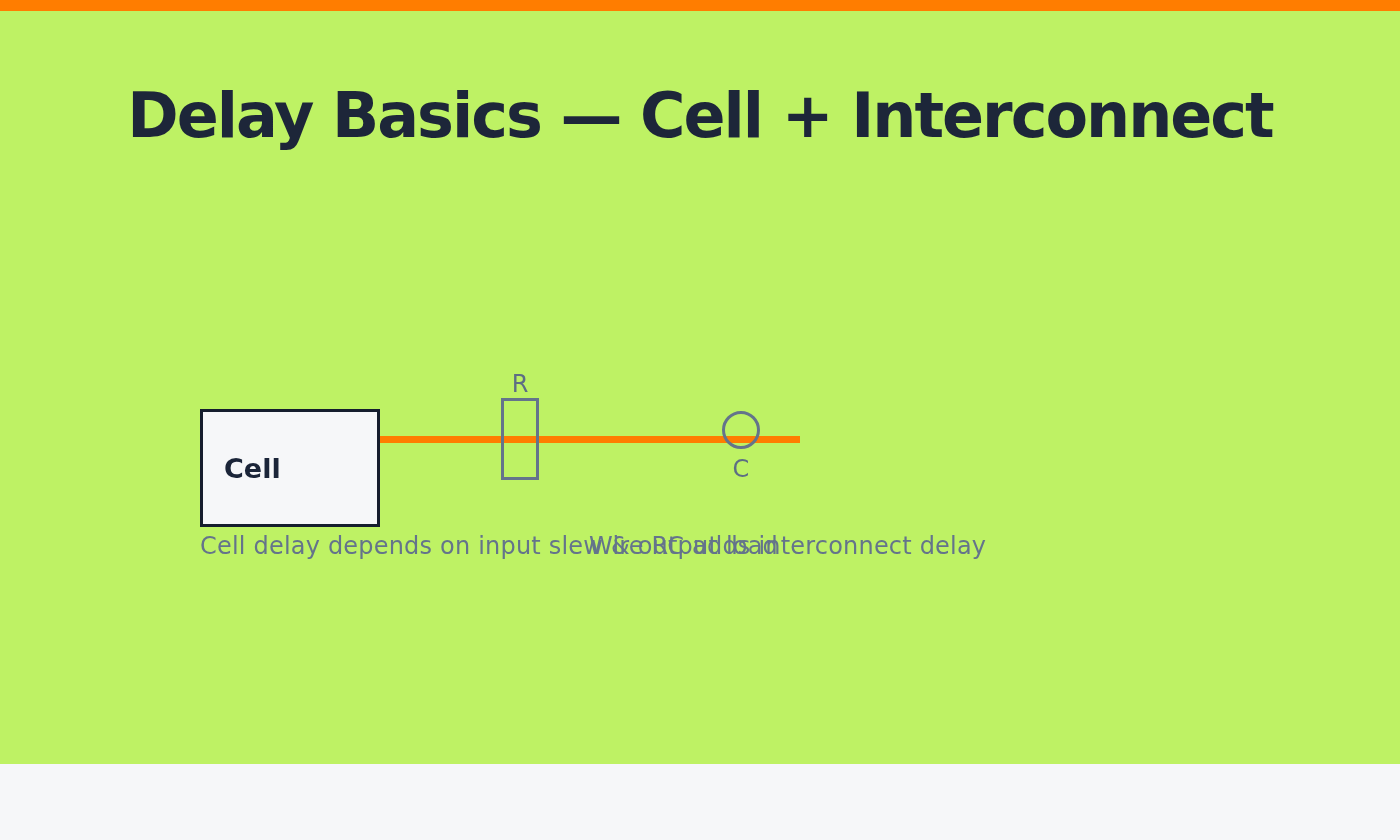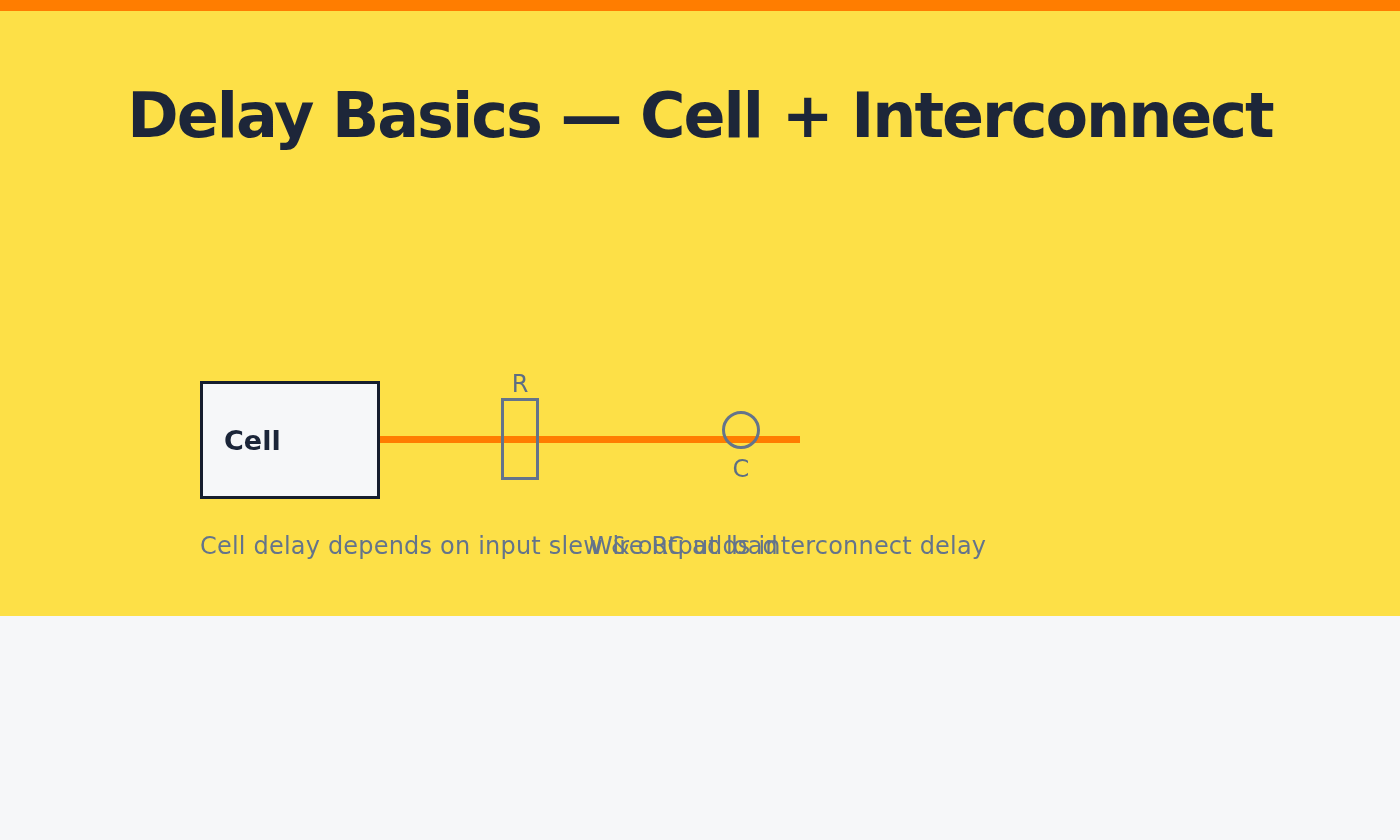--- a/index.html
+++ b/index.html
@@ -4,22 +4,22 @@
 <style>
   html, body {
     margin: 0;
     padding: 0;
     background: #f6f7f9;
     font-family: "DejaVu Sans", "Liberation Sans", sans-serif;
   }
   .slide {
     position: relative;
     width: 1400px;
-    height: 616px;
-    background: #fde047;
+    height: 764px;
+    background: #bef264;
     overflow: hidden;
   }
   .topbar {
     position: absolute;
     left: 0; top: 0;
     width: 1400px; height: 11px;
     background: #ff7d00;
   }
   .title {
     position: absolute;
@@ -43,20 +43,21 @@
     color: #64748b;
   }
   .box {
     position: absolute;
     box-sizing: border-box;
     border: 3px solid #161e2e;
     background: #f6f7f9;
     display: flex;
     align-items: center;
     z-index: 3;
+    margin-top: 28px;
   }
   .box .box-label {
     font-size: 27px;
     font-weight: bold;
     color: #1b2539;
   }
   .cell-box { left: 200px; top: 381px; width: 180px; height: 118px; }
   .cell-box .box-label { padding-left: 21px; }
   .load-box { left: 800px; top: 398px; width: 220px; height: 96px; }
   .load-box .box-label { padding-left: 42px; }

